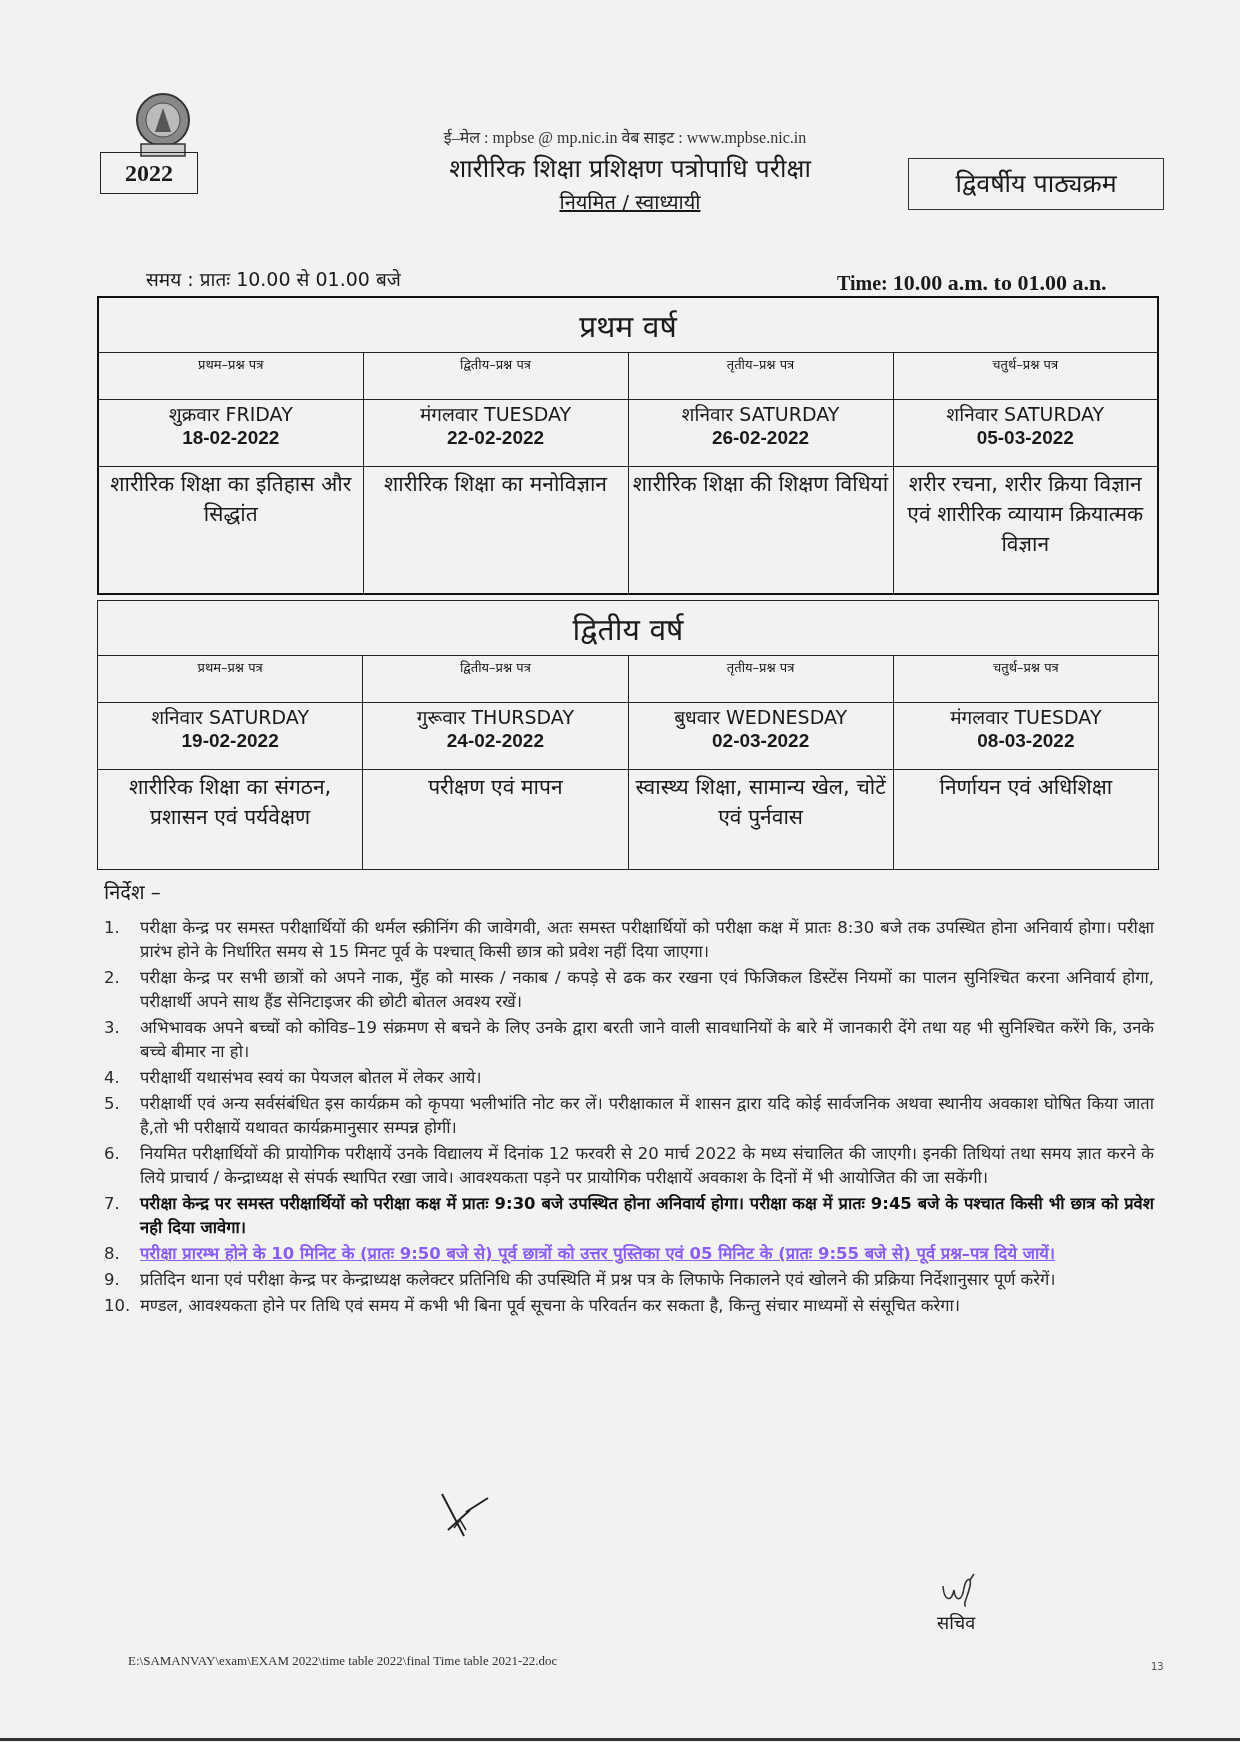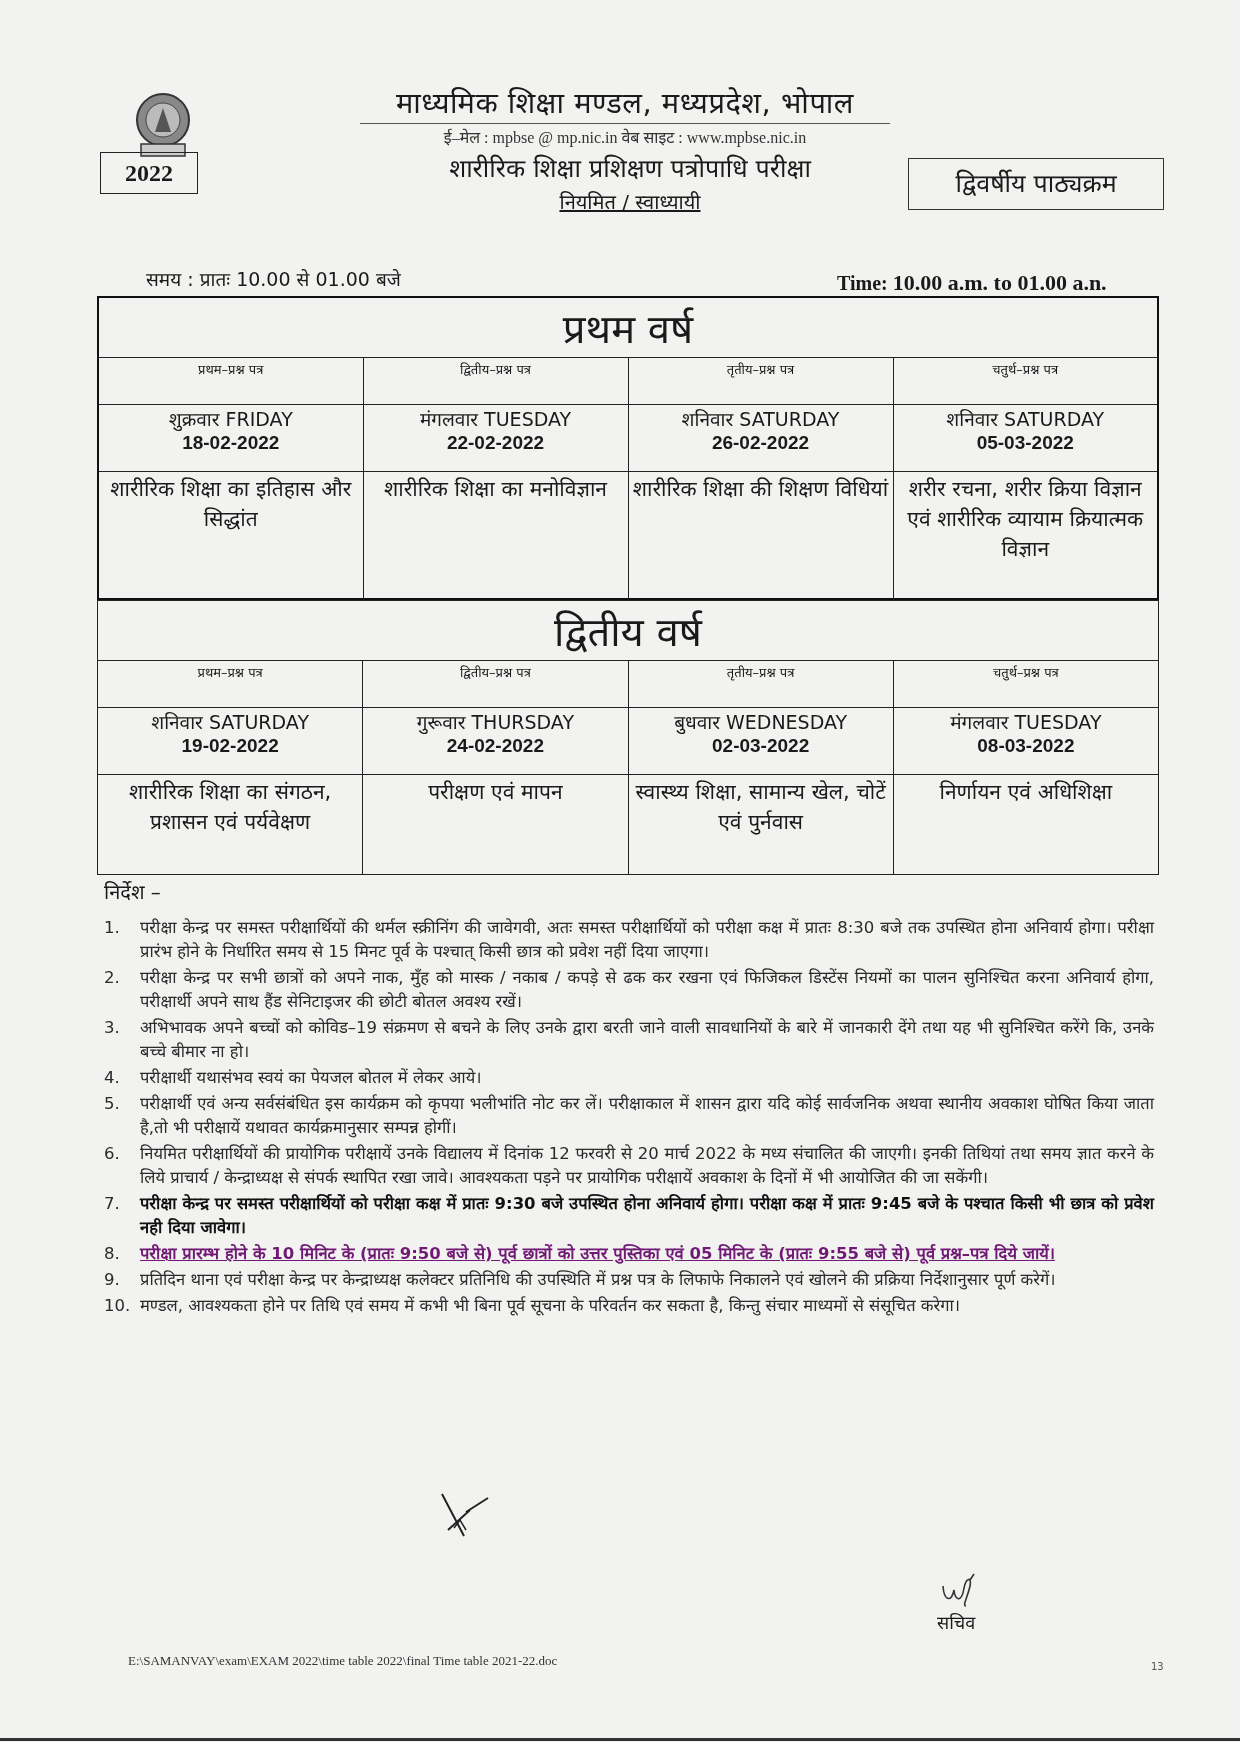--- a/index.html
+++ b/index.html
@@ -61,41 +61,41 @@
 
     
     table.sched {
       position: absolute; border-collapse: collapse;
       table-layout: fixed; background: transparent;
     }
     table.sched td, table.sched th {
       border: 1.5px solid #222; text-align: center; vertical-align: top;
       font-weight: normal; padding: 2px 4px;
     }
-    .year-head { font-size: 40px; height: 50px; vertical-align: middle !important; margin-top: 16px; }
+    .year-head { font-size: 30px; height: 50px; vertical-align: middle !important; margin-top: 16px; }
     .paper-head td { font-size: 13px; height: 42px; vertical-align: middle; }
     .date-row td { height: 62px; }
     .day { font-size: 19px; line-height: 24px; }
     .date { font-family: Liberation Sans, sans-serif; font-weight: bold; font-size: 19px; line-height: 24px; }
     .subject td { font-size: 21px; line-height: 30px; }
 
     .t1 { left: 97px; top: 296px; width: 1062px; border: 2px solid #111 !important; }
     .t2 { left: 97px; top: 600px; width: 1062px; }
 
     
     .instr-head { left: 104px; top: 878px; font-size: 20px; }
     .instr {
       left: 104px; top: 916px; width: 1050px;
       font-size: 16.5px; line-height: 24px; color: #2a2a2a;
     }
     .instr .item { display: flex; margin-bottom: 2px; }
     .instr .num { width: 36px; flex: none; text-align: left; }
     .instr .txt { flex: 1; text-align: justify; }
     .instr .bold .txt { font-weight: bold; color: #111; }
-    .instr .underline .txt { font-weight: bold; text-decoration: underline; color: #701a75; }
+    .instr .underline .txt { font-weight: bold; text-decoration: underline; color: #8b5cf6; }
 
     .scribble { left: 430px; top: 1490px; width: 60px; height: 50px; }
     .sign { left: 940px; top: 1572px; width: 40px; height: 36px; }
     .secretary { left: 937px; top: 1610px; font-size: 18px; }
 
     .filepath {
       left: 128px; top: 1653px; font-family: "Liberation Serif", serif;
       font-size: 13px; color: #333;
     }
     .pageno { left: 1151px; top: 1661px; font-size: 10px; color: #555; }
@@ -107,21 +107,20 @@
 <div class="page">
 
   <svg class="abs logo" viewBox="0 0 60 66">
     <circle cx="30" cy="28" r="26" fill="#888" stroke="#333" stroke-width="2"></circle>
     <circle cx="30" cy="28" r="17" fill="#bbb" stroke="#444" stroke-width="1"></circle>
     <path d="M22 40 L30 16 L38 40 Z" fill="#555"></path>
     <rect x="8" y="52" width="44" height="12" fill="#ccc" stroke="#333" stroke-width="1.5"></rect>
   </svg>
   <div class="abs year-box">2022</div>
 
-  <div class="abs board-title">माध्यमिक शिक्षा मण्डल, मध्यप्रदेश, भोपाल</div>
   <div class="abs contact">ई–मेल : mpbse @ mp.nic.in  वेब साइट : www.mpbse.nic.in</div>
   <div class="abs exam-title">शारीरिक शिक्षा प्रशिक्षण पत्रोपाधि परीक्षा</div>
   <div class="abs course-box">द्विवर्षीय पाठ्यक्रम</div>
   <div class="abs mode">नियमित / स्वाध्यायी</div>
 
   <div class="abs time-hi">समय : प्रातः 10.00 से 01.00 बजे</div>
   <div class="abs time-en">
     <span>Time:</span>
     <b>10.00 a.m. to 01.00 a.n.</b>
   </div>

